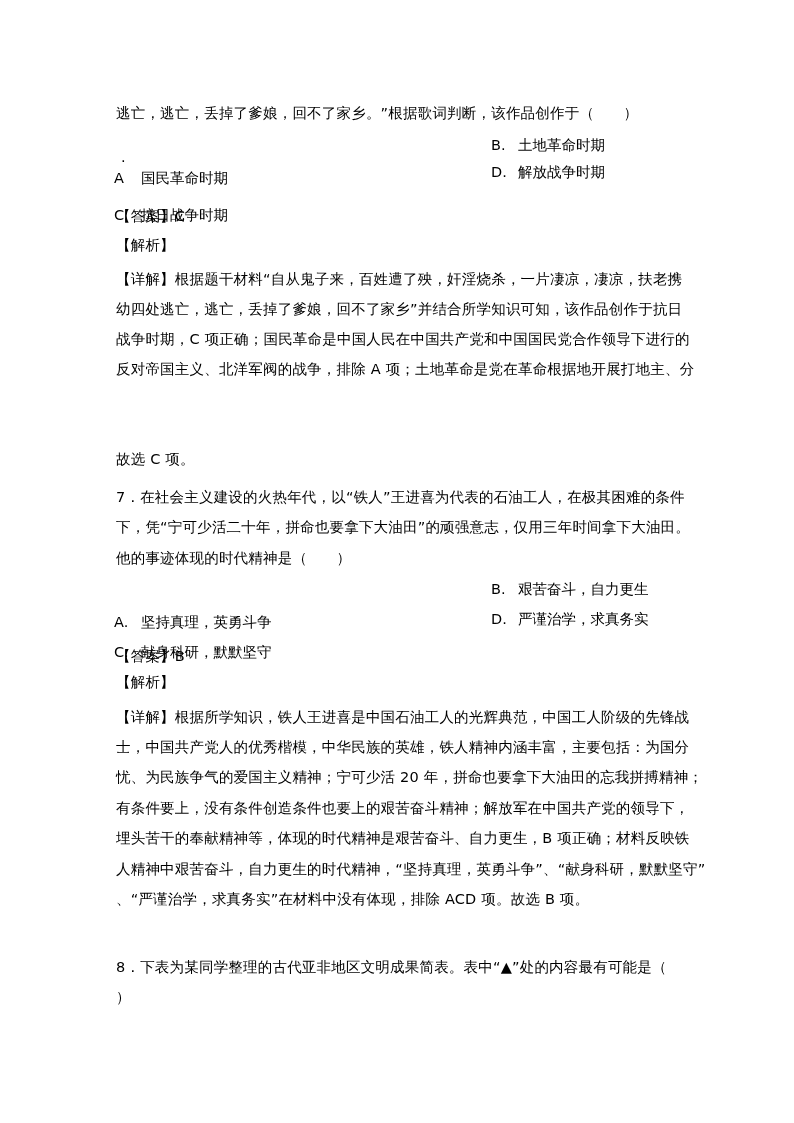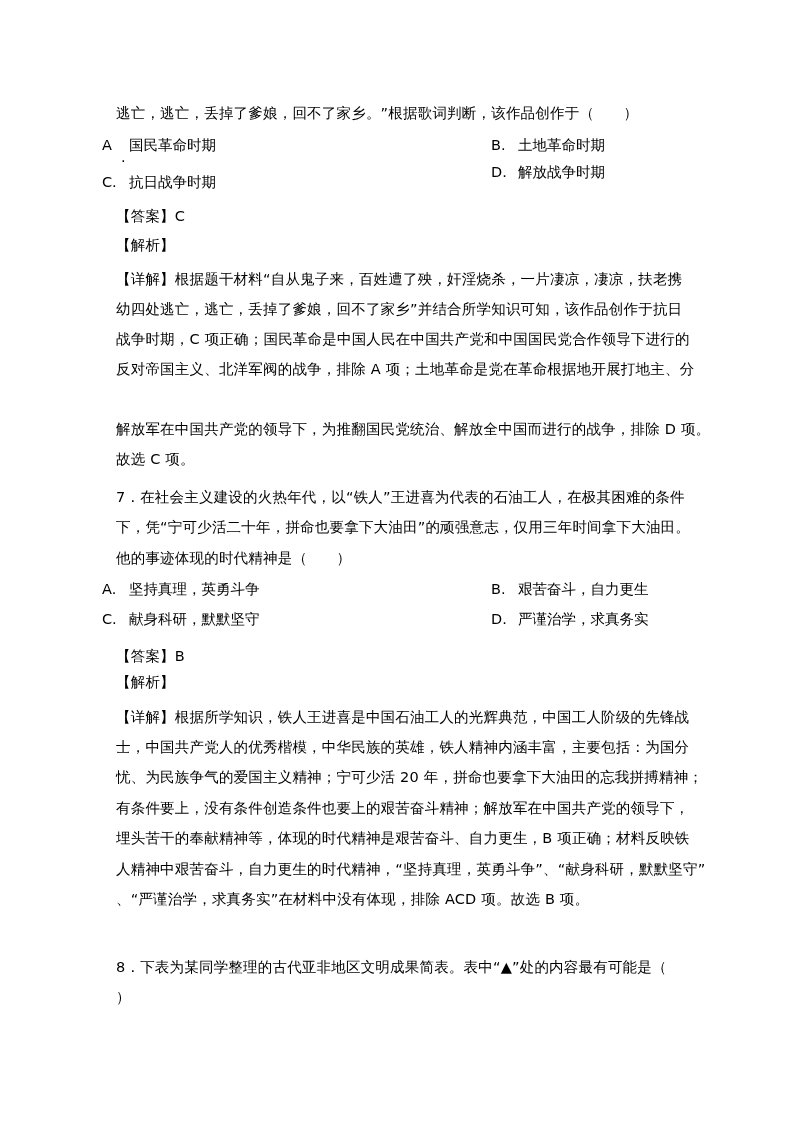--- a/index.html
+++ b/index.html
@@ -7,21 +7,21 @@
     width:794px; height:1123px; background:#ffffff; color:#000000;
     font-family:"DejaVu Sans", sans-serif; position:relative; overflow:hidden;
   }
   .page { position:absolute; left:0; top:0; width:670px; height:1123px; background:#ffffff; }
   .line {
     position:absolute; left:116px; font-size:14.5px; line-height:17px;
     white-space:pre; letter-spacing:0.2px; color:#000;
   }
   .opt { position:absolute; font-size:14.5px; line-height:17px; white-space:pre; }
   .opt .lbl { display:inline-block; width:27px; }
-  .col1 { left:102px; }
+  .col1 { left:114px;margin-top:33px; }
   .col2 { left:443px;margin-left:48px; }
   .stray-dot { position:absolute; left:121px; top:150px; font-size:14.5px; line-height:14px; }
 </style>
 </head>
 <body>
 
 <div class="page">
 
   <div class="line" style="top:105px">逃亡，逃亡，丢掉了爹娘，回不了家乡。”根据歌词判断，该作品创作于（　　）</div>
 
@@ -32,21 +32,20 @@
   <div class="opt col1" style="top:174px"><span class="lbl">C.</span><span>抗日战争时期</span></div>
   <div class="opt col2" style="top:164px"><span class="lbl">D.</span><span>解放战争时期</span></div>
 
   <div class="line" style="top:208px">【答案】C</div>
   <div class="line" style="top:237px">【解析】</div>
 
   <div class="line" style="top:271px">【详解】根据题干材料“自从鬼子来，百姓遭了殃，奸淫烧杀，一片凄凉，凄凉，扶老携</div>
   <div class="line" style="top:331px">战争时期，C 项正确；国民革命是中国人民在中国共产党和中国国民党合作领导下进行的</div>
   <div class="line" style="top:301px">幼四处逃亡，逃亡，丢掉了爹娘，回不了家乡”并结合所学知识可知，该作品创作于抗日</div>
   <div class="line" style="top:361px">反对帝国主义、北洋军阀的战争，排除 A 项；土地革命是党在革命根据地开展打地主、分</div>
-  <div class="line" style="top:421px">解放军在中国共产党的领导下，为推翻国民党统治、解放全中国而进行的战争，排除 D 项。</div>
   <div class="line" style="top:451px">故选 C 项。</div>
 
   <div class="line" style="top:489px">7．在社会主义建设的火热年代，以“铁人”王进喜为代表的石油工人，在极其困难的条件</div>
   <div class="line" style="top:519px">下，凭“宁可少活二十年，拼命也要拿下大油田”的顽强意志，仅用三年时间拿下大油田。</div>
   <div class="line" style="top:550px">他的事迹体现的时代精神是（　　）</div>
 
   <div class="opt col1" style="top:581px"><span class="lbl">A.</span><span>坚持真理，英勇斗争</span></div>
   <div class="opt col2" style="top:581px"><span class="lbl">B.</span><span>艰苦奋斗，自力更生</span></div>
   <div class="opt col1" style="top:611px"><span class="lbl">C.</span><span>献身科研，默默坚守</span></div>
   <div class="opt col2" style="top:611px"><span class="lbl">D.</span><span>严谨治学，求真务实</span></div>

